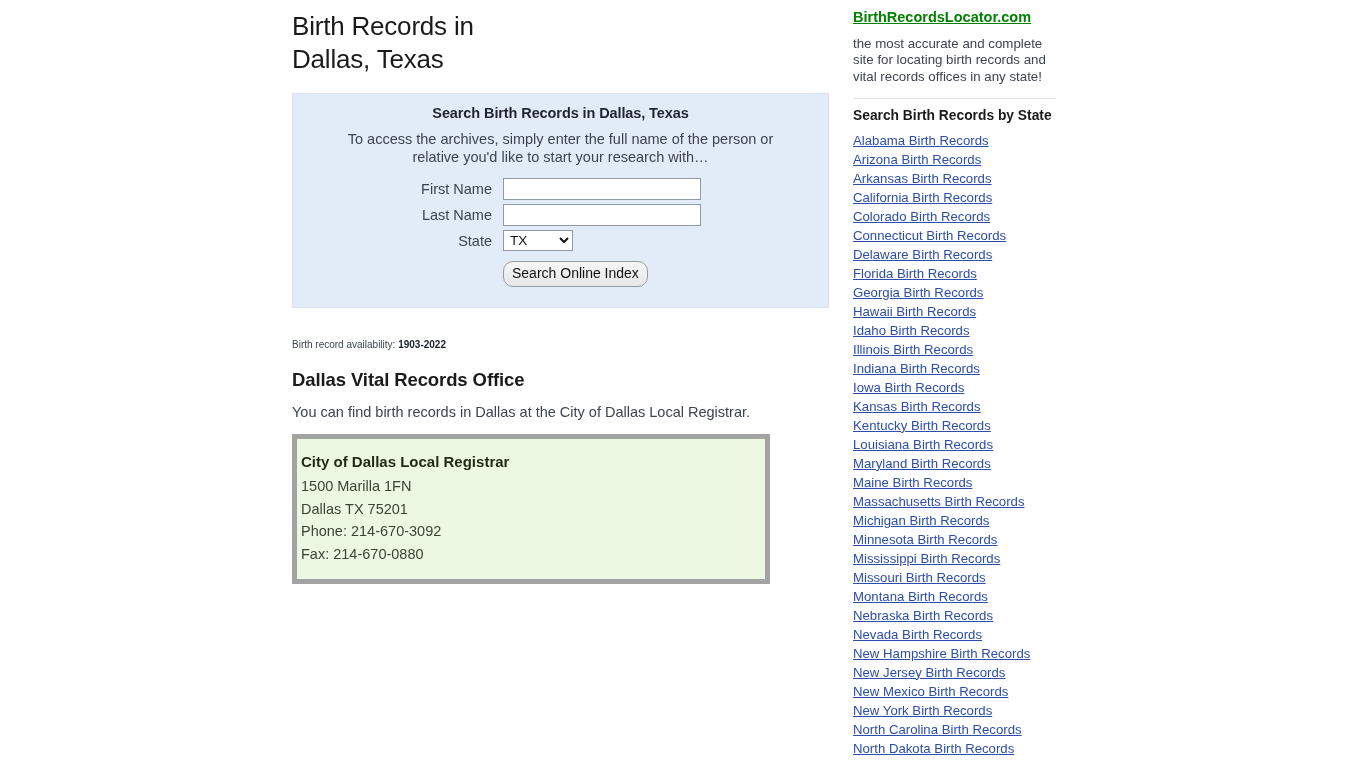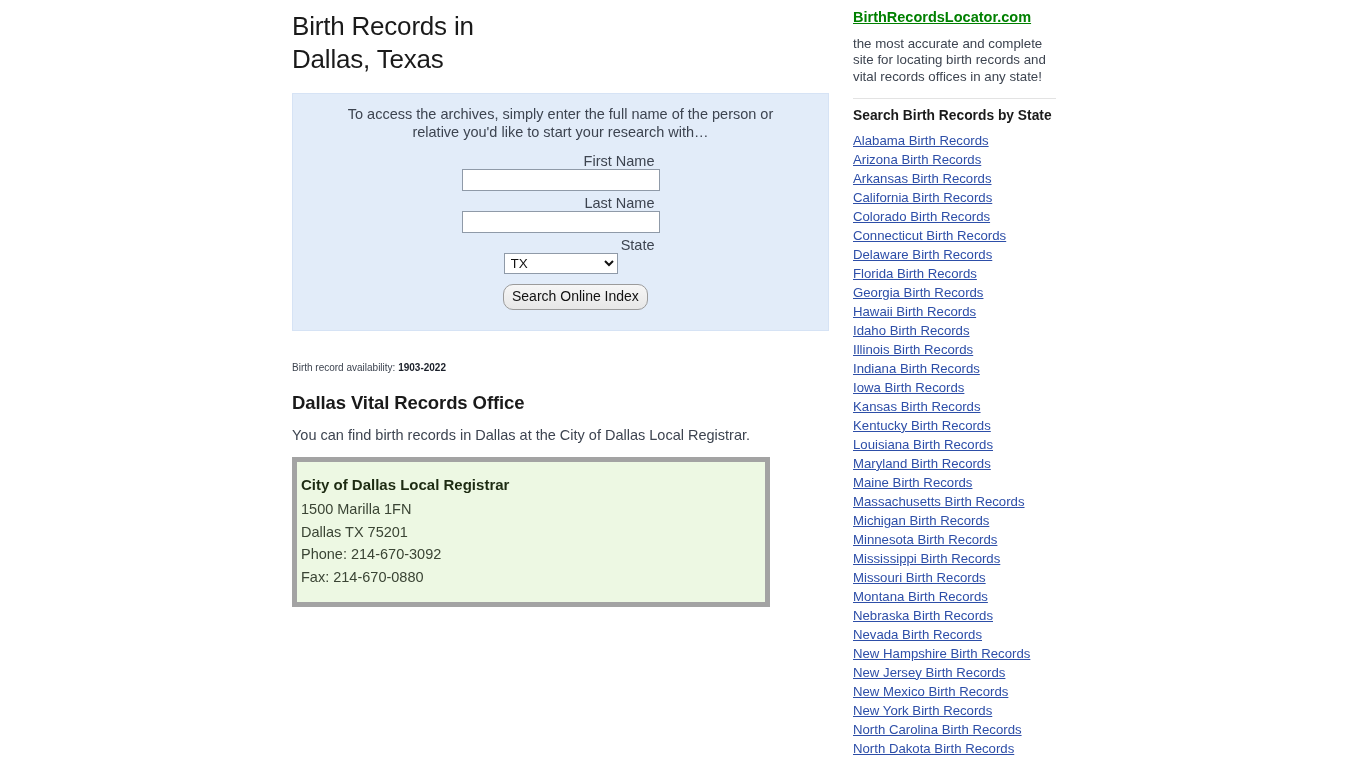--- a/index.html
+++ b/index.html
@@ -70,21 +70,20 @@
   }
 
   .form-grid {
     display: block;
   }
   .form-row {
     display: flex;
     align-items: center;
     justify-content: flex-start;
     margin-bottom: 4px;
-    flex-direction: column;
   }
   .form-label {
     width: 210px;
     text-align: right;
     padding-right: 11px;
     font-size: 14.5px;
     color: #3d4450;
     box-sizing: border-box;
   }
   .text-input {
@@ -95,21 +94,21 @@
     border: 1px solid #8f9aa8;
     background: #ffffff;
     padding: 1px 3px;
     box-sizing: content-box;
     color: #111;
     outline: none;
   }
   .select-input {
     font-family: "Liberation Sans", sans-serif;
     font-size: 13.5px;
-    width: 114px;
+    width: 70px;
     height: 21px;
     border: 1px solid #8f9aa8;
     background: #ffffff;
     color: #111;
     padding: 1px 2px;
     box-sizing: border-box;
   }
   .btn-row {
     display: flex;
     margin-top: 10px;
@@ -226,20 +225,21 @@
 <div class="page">
 
   <div class="main">
 
     <h1 class="page-title">
       <span class="ln">Birth Records in</span>
       <span class="ln">Dallas, Texas</span>
     </h1>
 
     <div class="search-panel">
+      <div class="search-panel-title">Search Birth Records in Dallas, Texas</div>
       <div class="search-panel-desc">To access the archives, simply enter the full name of the person or relative you'd like to start your research with…</div>
 
       <div class="form-grid">
 
         <div class="form-row">
           <label class="form-label">First Name</label>
           <input class="text-input" type="text" value="" style="">
         </div>
 
         <div class="form-row">

